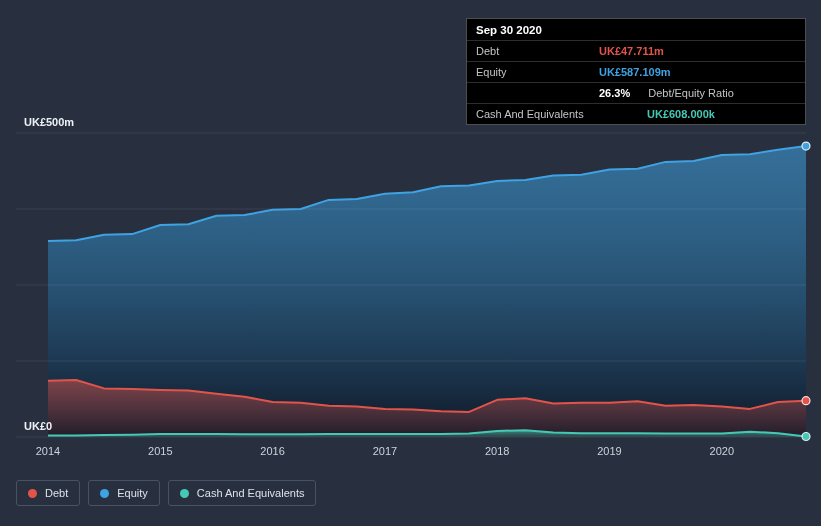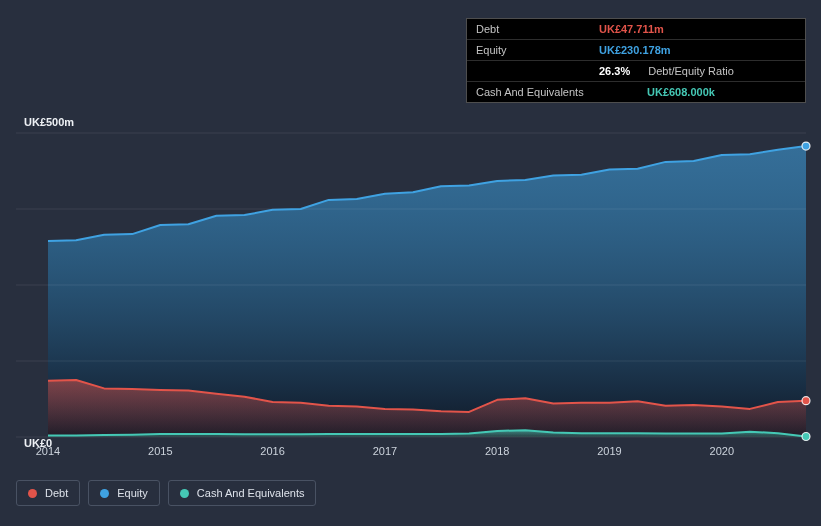--- a/index.html
+++ b/index.html
@@ -4,21 +4,21 @@
 <style>
   * { margin:0; padding:0; box-sizing:border-box; }
   html,body { width:821px; height:526px; background:#282f3e; overflow:hidden;
               font-family:"Liberation Sans", sans-serif; }
   .app { position:relative; width:821px; height:526px; background:#282f3e; }
 
   #chart-svg { position:absolute; left:0; top:0; }
 
   .y-label { position:absolute; left:24px; color:#eef1f5; font-size:11px; font-weight:bold; }
   .y-top { top:116px; }
-  .y-bottom { top:437px;text-align:center; }
+  .y-bottom { top:420px;text-align:center; }
 
   .tooltip { position:absolute; left:466px; top:18px; width:340px; background:#000;
              border:1px solid #4e4e4e; color:#fff; font-size:11px; }
   .tt-header { padding:5px 9px 4px 9px; font-weight:bold; font-size:11.5px;
                border-bottom:1px solid #2d2d2d; }
   .tt-row { display:flex; align-items:center; padding:4px 9px; border-bottom:1px solid #2d2d2d; }
   .tt-row:last-child { border-bottom:none; }
   .tt-label { width:123px; color:#c4c4c4; flex-shrink:0; }
   .tt-value { font-weight:bold; color:#fff; }
   .tt-muted { color:#c4c4c4; font-weight:normal; margin-left:18px; }
@@ -69,27 +69,28 @@
       <path d="M48.0,435.5L76.1,435.5L104.1,435.1L132.2,434.7L160.3,434.0L188.4,434.0L216.4,434.0L244.5,434.3L272.6,434.3L300.7,434.3L328.7,434.0L356.8,434.0L384.9,434.0L413.0,434.0L441.0,434.0L469.1,433.6L497.2,430.9L525.3,430.2L553.3,432.4L581.4,433.2L609.5,433.2L637.6,433.2L665.6,433.6L693.7,433.6L721.8,433.6L749.9,431.7L777.9,433.2L806.0,436.5" fill="none" stroke="#45c8b5" stroke-width="2" stroke-linejoin="round"></path>
       <circle cx="806.0" cy="400.7" r="4" fill="#e2544a" stroke="#ffffff" stroke-opacity="0.85" stroke-width="1.2"></circle>
       <circle cx="806.0" cy="146.1" r="4" fill="#3fa2e2" stroke="#ffffff" stroke-opacity="0.85" stroke-width="1.2"></circle>
       <circle cx="806.0" cy="436.5" r="4" fill="#45c8b5" stroke="#ffffff" stroke-opacity="0.85" stroke-width="1.2"></circle>
     </svg>
 
   <div class="y-label y-top">UK£500m</div>
   <div class="y-label y-bottom">UK£0</div>
 
   <div class="tooltip">
+    <div class="tt-header">Sep 30 2020</div>
     <div class="tt-row">
       <span class="tt-label">Debt</span>
       <span class="tt-value" style="color: rgb(226, 84, 74);">UK£47.711m</span>
     </div>
     <div class="tt-row">
       <span class="tt-label">Equity</span>
-      <span class="tt-value" style="color: rgb(63, 162, 226);">UK£230.178m</span>
+      <span class="tt-value" style="color: rgb(63, 162, 226);">UK£587.109m</span>
     </div>
     <div class="tt-row">
       <span class="tt-label"></span>
       <span class="tt-value"><b>26.3%</b><span class="tt-muted">Debt/Equity Ratio</span></span>
     </div>
     <div class="tt-row">
       <span class="tt-label">Cash And Equivalents</span>
       <span class="tt-value" style="color: rgb(69, 200, 181); margin-left: 48px;">UK£608.000k</span>
     </div>
   </div>

